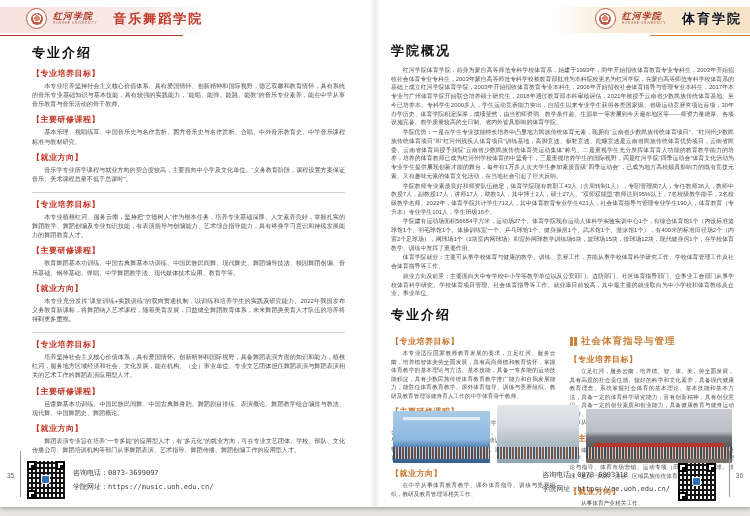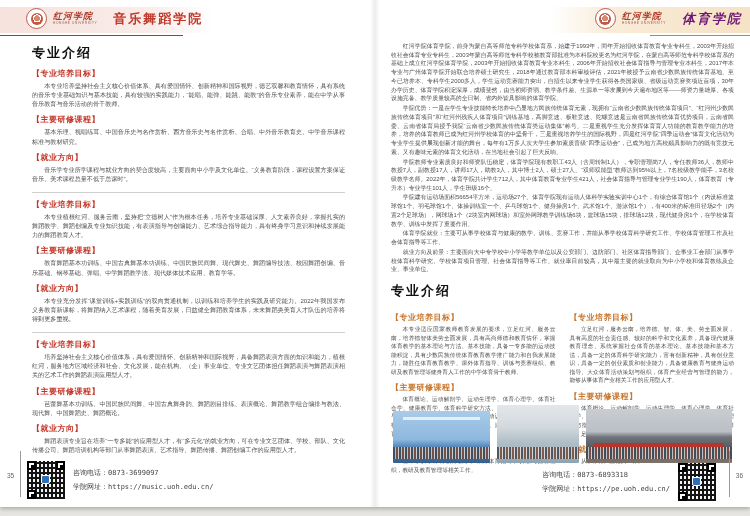--- a/index.html
+++ b/index.html
@@ -24,21 +24,21 @@
   .logo-ring { width:21px; height:21px; border-radius:50%; border:1.5px solid #c25744;
                display:flex; align-items:center; justify-content:center; background:#fff; }
   .logo-core { width:12px; height:12px; border-radius:50%;
                background:radial-gradient(circle at 50% 45%, #d98a6e 0 3px, #fff 3px 4px, #c25744 4px); }
   .logo-text { line-height:1; }
   .logo-cn { font-family:"DejaVu Serif","Liberation Serif",serif; font-style:italic; font-weight:bold;
              font-size:9px; color:#b03a2a; letter-spacing:1px; }
   .logo-en { font-size:3.2px; color:#a05a4a; letter-spacing:.6px; margin-top:1px; }
   .college-title { font-weight:bold; font-size:13px; letter-spacing:2px; margin-left:10px; }
   .college-title.red { color:#c0382a; }
-  .college-title.orange { color:#701a75;font-style:italic; }
+  .college-title.orange { color:#0f172a; }
   .underline-l { position:absolute; left:0; bottom:0; width:183px; height:1.5px; background:#b5372a; }
   .underline-r { position:absolute; right:0; bottom:0; width:100px; height:1.5px; background:#c8813a; }
 
   
   .content { padding:8px 30px 0 32px; }
   .page-right .content { padding:6px 16px 0 16px; }
   .big-title { font-size:13px; font-weight:bold; color:#111; letter-spacing:2px; margin:0 0 6px; }
   .major-row { display:flex; align-items:center; gap:4px; margin:5px 0 3px; }
   .bars { display:inline-flex; gap:1.5px; }
   .bars i { display:block; width:3px; height:9px; }
@@ -178,20 +178,21 @@
         <span class="logo-text">
           <div class="logo-cn">红河学院</div>
           <div class="logo-en">HONGHE UNIVERSITY</div>
         </span>
         <span class="college-title orange">体育学院</span>
       </div>
       <div class="underline-r"></div>
     </div>
 
     <div class="content">
+      <div class="big-title">学院概况</div>
       <div class="overview">
         <p>红河学院体育学院，前身为蒙自高等师范专科学校体育系，始建于1993年，同年开始招收体育教育专业专科生，2003年开始招收社会体育专业专科生，2003年蒙自高等师范专科学校被教育部批准为本科院校更名为红河学院，在蒙自高等师范专科学校体育系的基础上成立红河学院体育学院，2003年开始招收体育教育专业本科生，2006年开始招收社会体育指导与管理专业本科生，2017年本专业与广州体育学院开始联合培养硕士研究生，2018年通过教育部本科审核评估，2021年被授予云南省少数民族传统体育基地。至今已培养本、专科学生2000多人，学生运动竞赛能力突出，自招生以来专业学生获得各类国家级、省级运动竞赛奖项近百项，30年办学历史、体育学院积淀深厚，成绩斐然，由当初师资弱、教学条件差、生源单一等发展到今天遍布地区等——师资力量雄厚、各项设施完备、教学质量较高的全日制、省内外皆具影响的体育学院。</p>
         <p>学院优势：一是在学生专业技能特长培养中凸显地方民族传统体育元素，现拥有“云南省少数民族传统体育项目”、“红河州少数民族传统体育项目”和“红河州残疾人体育项目”训练基地，高脚竞速、板鞋竞速、陀螺竞速是云南省民族传统体育优势项目，云南省民委、云南省体育局授予我院“云南省少数民族传统体育类运动集体”称号。二是重视学生充分发挥体育育人功能的教育教学能力的培养，培养的体育教师已成为红河州学校体育的中坚骨干，三是重视培养学生的国际视野，四是红河学院“四季运动会”体育文化活动为专业学生提供展现创新才能的舞台，每年有1万多人次大学生参加素质晋级“四季运动会”，已成为地方高校颇具影响力的既有竞技元素、又有趣味元素的体育文化活动，在当地社会引起了巨大反响。</p>
         <p>学院教师专业素质良好和师资队伍稳定，体育学院现有教职工43人（含周转制1人），专职管理岗7人，专任教师36人，教师中教授7人，副教授17人，讲师17人，助教3人，其中博士2人，硕士27人。“双师双能型”教师达到95%以上，7名校级教学能手，3名校级教学名师。2022年，体育学院共计学生712人，其中体育教育专业学生421人，社会体育指导与管理专业学生190人，体育教育（专升本）专业学生101人，学生班级16个。</p>
         <p>学院建有运动场面积56654平方米，运动场27个。体育学院现有运动人体科学实验实训中心1个，有综合体育馆1个（内设标准篮球馆1个、羽毛球馆1个、体操训练室一个、乒乓球馆1个、健身操房1个、武术馆1个、游泳馆1个），有400米的标准田径场2个（内置2个足球场），网球场1个（2块室内网球场）和室外网球教学训练场6块，篮球场15块，排球场12块，现代健身房1个，在学校体育教学、训练中发挥了重要作用。</p>
         <p>体育学院就业：主要可从事学校体育与健康的教学、训练、竞赛工作，并能从事学校体育科学研究工作、学校体育管理工作及社会体育指导等工作。</p>
         <p>就业方向及前景：主要面向大中专学校中小学等教学单位以及公安部门、边防部门、社区体育指导部门、企事业工会部门从事学校体育科学研究、学校体育项目管理、社会体育指导等工作。就业率目前较高，其中最主要的就业取向为中小学校和体育教练及企业、事业单位。</p>
       </div>
 
       <div class="big-title" style="margin-top:8px;">专业介绍</div>
@@ -201,20 +202,27 @@
         <section class="col">
           <div class="bracket orange">【专业培养目标】</div>
           <p class="body-p">本专业适应国家教师教育发展的要求，立足红河、服务云南，培养德智体美劳全面发展，具有高尚师德和教育情怀，掌握体育教学的基本理论与方法、基本技能，具备一专多能的运动技能积淀，具有少数民族传统体育教育教学推广能力和自我发展能力，能胜任体育教育教学、课外体育指导、训练与竞赛组织、教研及教育管理等健身育人工作的中学体育骨干教师。</p>
           <div class="bracket orange">【主要研修课程】</div>
           <p class="body-p">体育概论、运动解剖学、运动生理学、体育心理学、体育社会学、健康教育学、体育科学研究方法、学校体育学、体育课程与教学论、运动技能学习与控制、运动训练学、运动专项（田径、体操、篮球、排球、足球、武术、游泳、区域民族传统体育）理论与实践。</p>
           <div class="bracket orange">【就业方向】</div>
           <p class="body-p">在中学从事体育教育教学、课外体育指导、训练与竞赛组织，教研及教育管理等相关工作。</p>
         </section>
 
         <section class="col">
+          <div class="major-row">
+            <span class="bars orange">
+                <i></i>
+                <i></i>
+              </span>
+            <span class="major-name orange">社会体育指导与管理</span>
+          </div>
           <div class="bracket orange">【专业培养目标】</div>
           <p class="body-p">立足红河，服务云南，培养德、智、体、美、劳全面发展，具有高度的社会责任感、较好的科学和文化素养，具备现代健康教育理念、系统掌握社会体育的基本理论、基本技能和基本方法，具备一定的体育科学研究能力，富有创新精神，具有创业意识，具备一定的创业素质和创业能力，具备健康教育与健身运动指导、大众体育活动策划与组织，体育产业经营与管理的能力，能够从事体育产业相关工作的应用型人才。</p>
           <div class="bracket orange">【主要研修课程】</div>
           <p class="body-p">体育概论、运动解剖学、运动生理学、体育心理学、体育社会学、健康教育学、体育科学研究方法、社会体育导论、健身理论与指导、体育市场营销、运动专项（田径、体操、篮球、排球、足球、武术、游泳、区域民族传统体育）理论与实践。</p>
           <div class="bracket orange">【就业方向】</div>
           <p class="body-p">从事体育产业相关工作。</p>
         </section>
       </div>
     </div>
 

